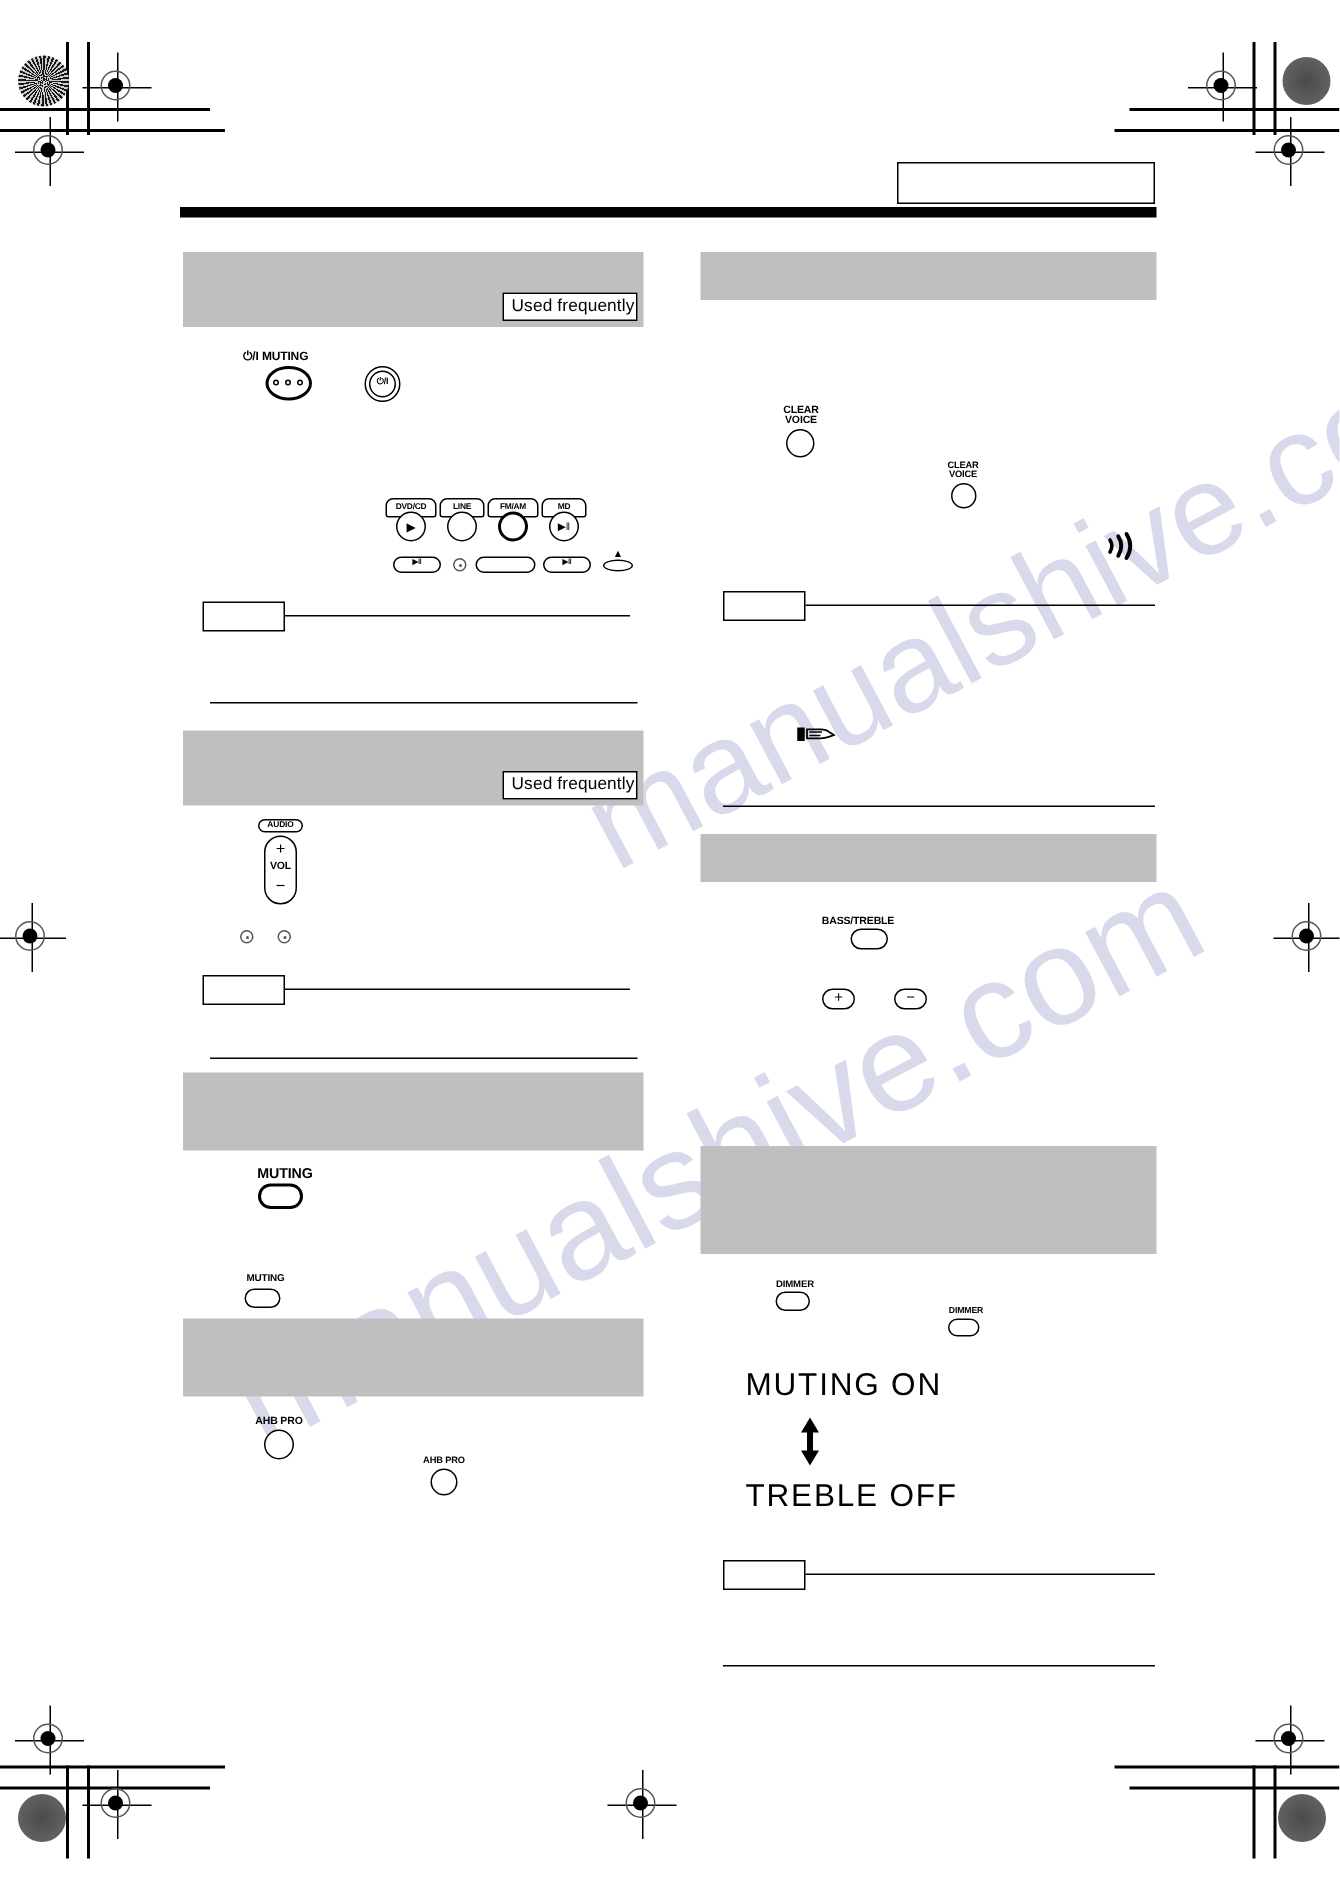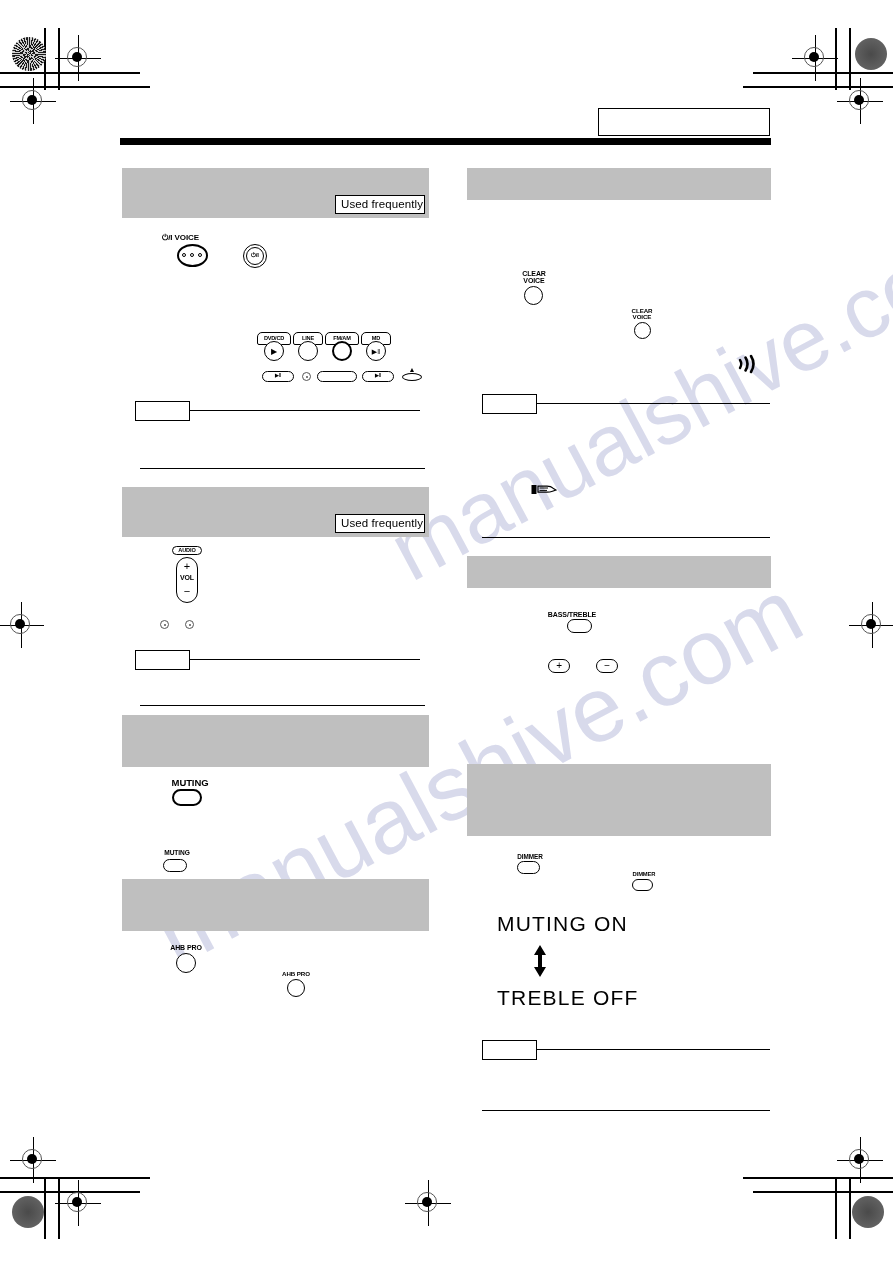--- a/index.html
+++ b/index.html
@@ -168,21 +168,21 @@
     <div class="ring"></div>
     <div class="dot"></div>
 </div>
 
 <div class="headerbox" style="left:598px;top:108px;width:172px;height:28px;"></div>
 <div class="thickrule" style="left:120px;top:138px;width:651px;height:7px;"></div>
 
 <div class="secbar" style="left:122px;top:168px;width:307px;height:50px;"></div>
 <div class="usedfreq" style="left:335px;top:195px;width:90px;height:19px;">Used frequently</div>
 
-<div class="btn-label" style="left:162px;top:234px;width:70px;font-size:8px;text-align:left;">⏻/I  VOICE</div>
+<div class="btn-label" style="left:162px;top:234px;width:70px;font-size:8px;text-align:left;">⏻/I  MUTING</div>
 <div class="btn-oval" style="left:177px;top:244px;width:31px;height:23px;border-width:2.4px;"></div>
 <div class="dot3" style="left:182px;top:253px;"></div>
 <div class="dot3" style="left:190px;top:253px;"></div>
 <div class="dot3" style="left:198px;top:253px;"></div>
 
 <div class="btn-circle" style="left:243px;top:244px;width:24px;height:24px;"></div>
 <div class="btn-circle" style="left:246px;top:247px;width:18px;height:18px;border-width:1.2px;"></div>
 <div class="btn-label" style="left:246px;top:252px;width:18px;font-size:6px;">⏻/I</div>
 
 <div class="srcbtn" style="left:257px;top:332px;width:34px;height:30px;">

